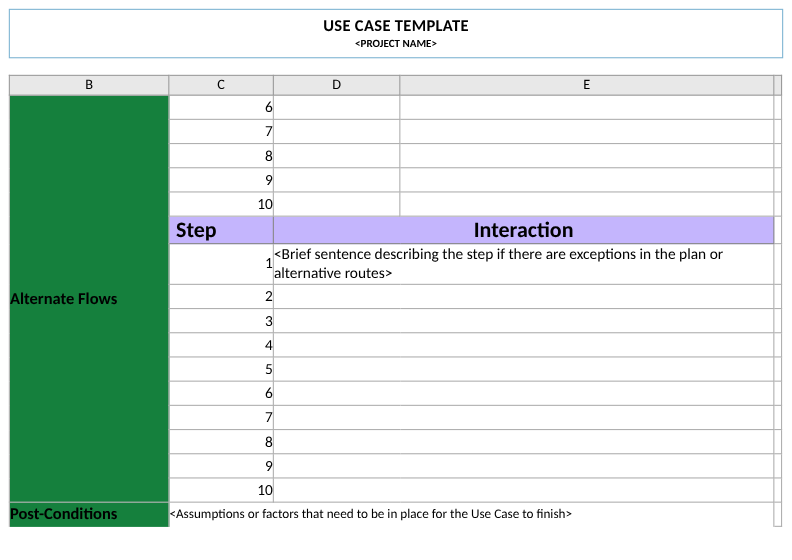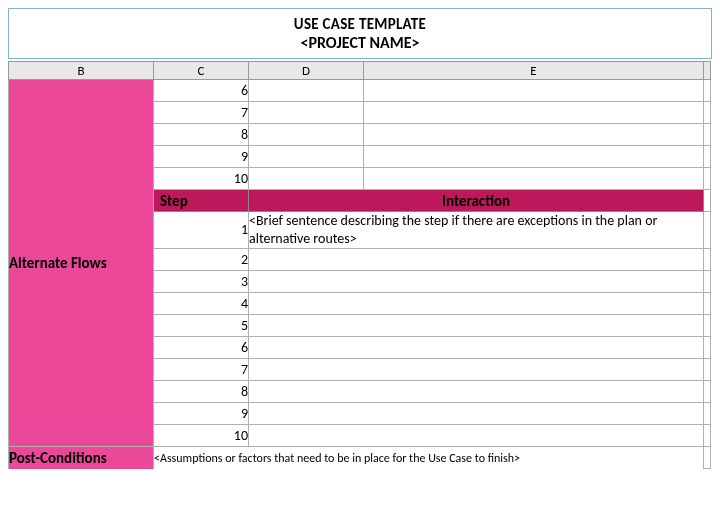--- a/index.html
+++ b/index.html
@@ -9,30 +9,30 @@
     font-family: Calibri, Arial, sans-serif;
     font-size: 14px;
     background: #fff;
     color: #000;
     width: 720px;
   }
   .title-box {
     border: 1px solid #7fb5d3;
     padding: 6px 0;
     text-align: center;
-    margin-bottom: 2px;
+    margin-bottom: 15px;
   }
   .title-box .t1 {
     font-weight: bold;
     font-size: 15px;
     letter-spacing: 0.3px;
   }
   .title-box .t2 {
     font-weight: bold;
-    font-size: 16px;
+    font-size: 10px;
   }
   .sheet {
     border-collapse: collapse;
     width: 702px;
     table-layout: fixed;
   }
   .sheet td, .sheet th {
     border: 1px solid #b0b0b0;
     padding: 0;
     height: 22px;
@@ -44,37 +44,37 @@
     text-align: center;
     font-size: 13px;
     height: 18px;
   }
   col.cB { width: 145px; }
   col.cC { width: 95px; }
   col.cD { width: 115px; }
   col.cE { width: 340px; }
   col.cF { width: 7px; }
   .sidelabel {
-    background: #ec4899;
+    background: #15803d;
     font-weight: bold;
     font-size: 15px;
     text-align: left;
     padding-left: 6px;
     vertical-align: middle;
   }
   .num {
     text-align: right;
     padding-right: 6px;
     font-size: 14px;
   }
   .subhdr-row td.subhdr {
-    background: #be185d;
+    background: #c4b5fd;
     font-weight: bold;
     text-align: center;
-    font-size: 15px;
+    font-size: 20px;
     border: 1px solid #888;
   }
   .subhdr-row td.subhdr.step { text-align: left; padding-left: 6px; }
   .tall {
     height: 40px;
     vertical-align: middle;
     padding: 2px 4px;
     font-size: 14px;
     line-height: 1.3;
   }

